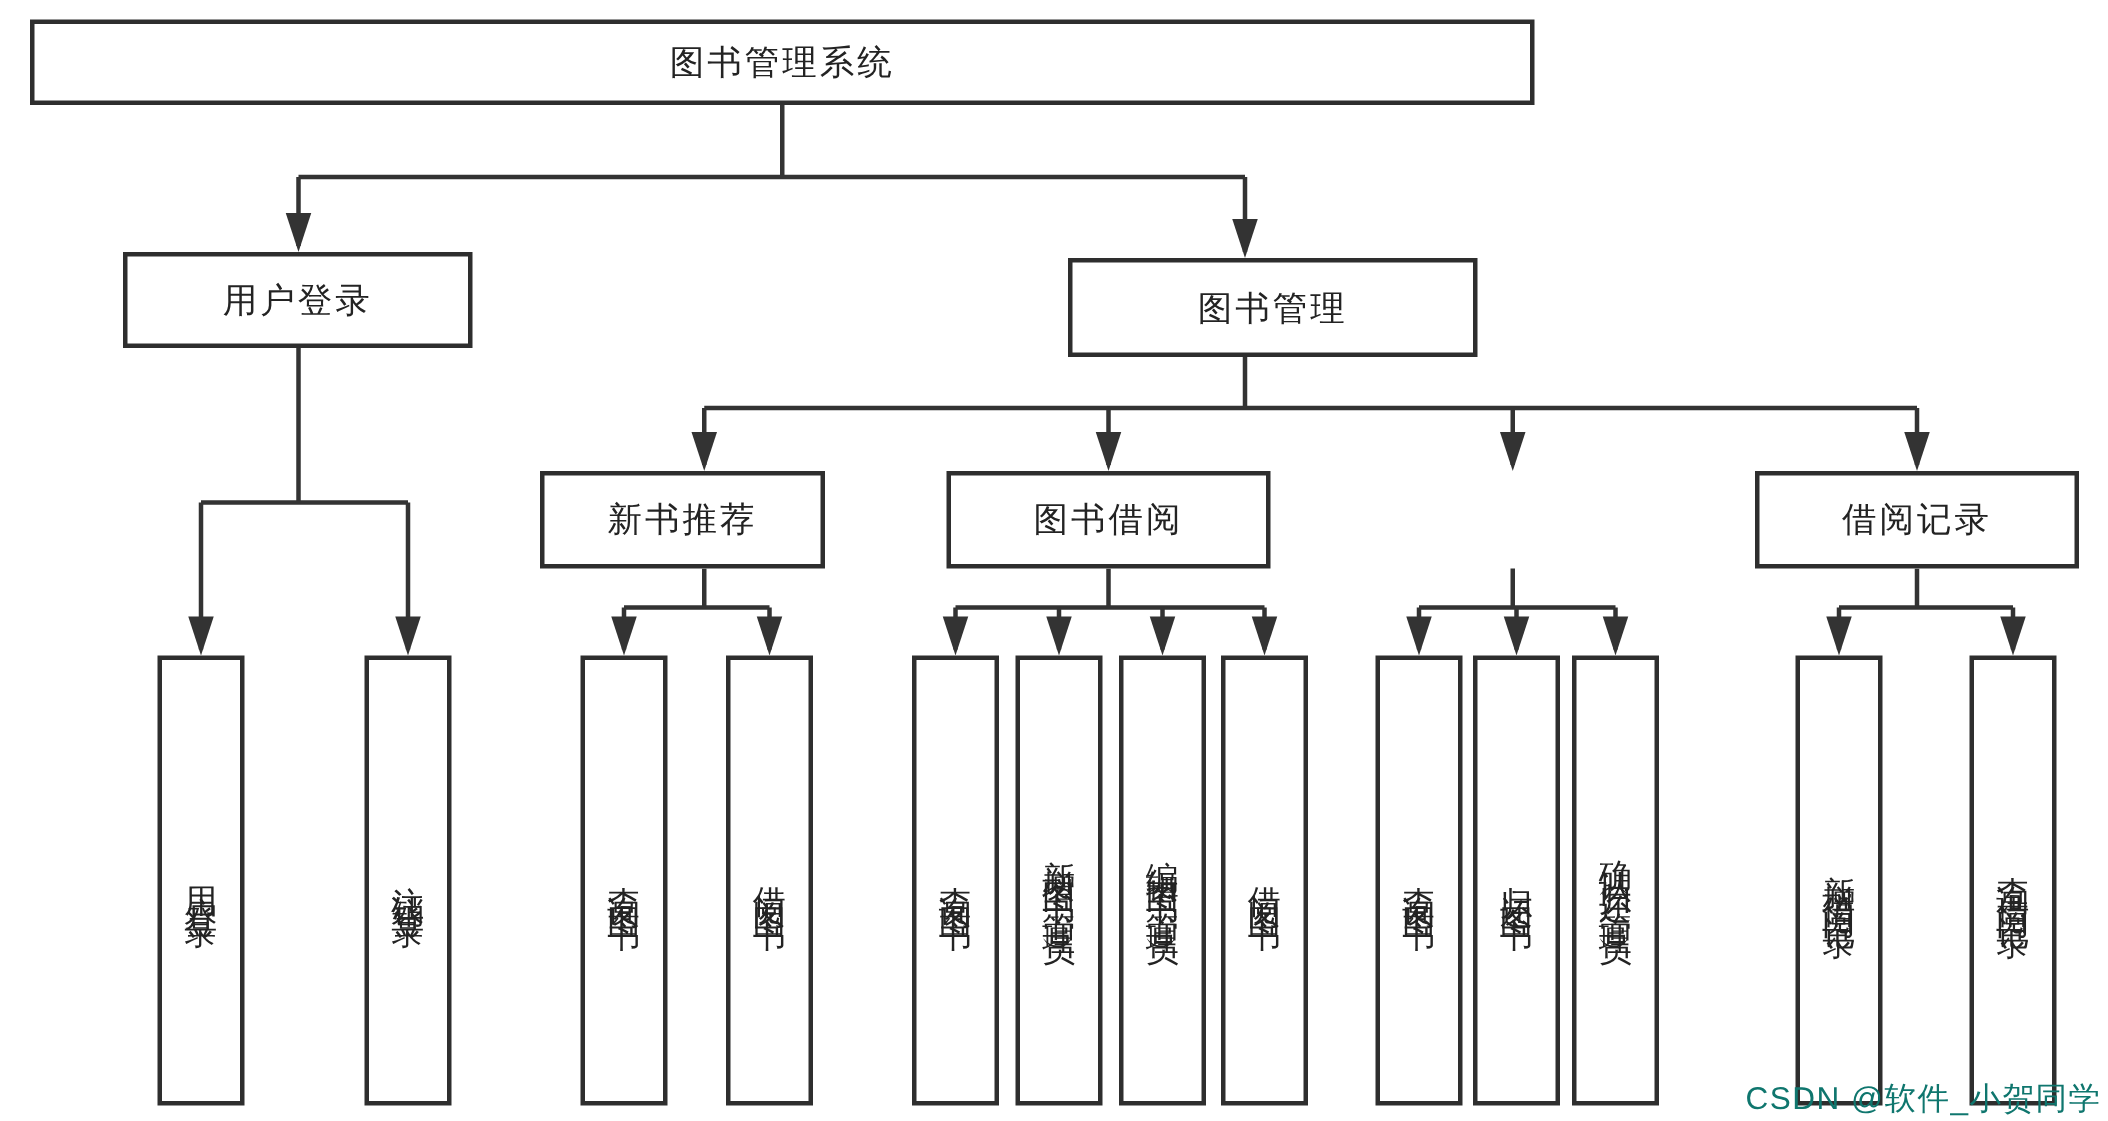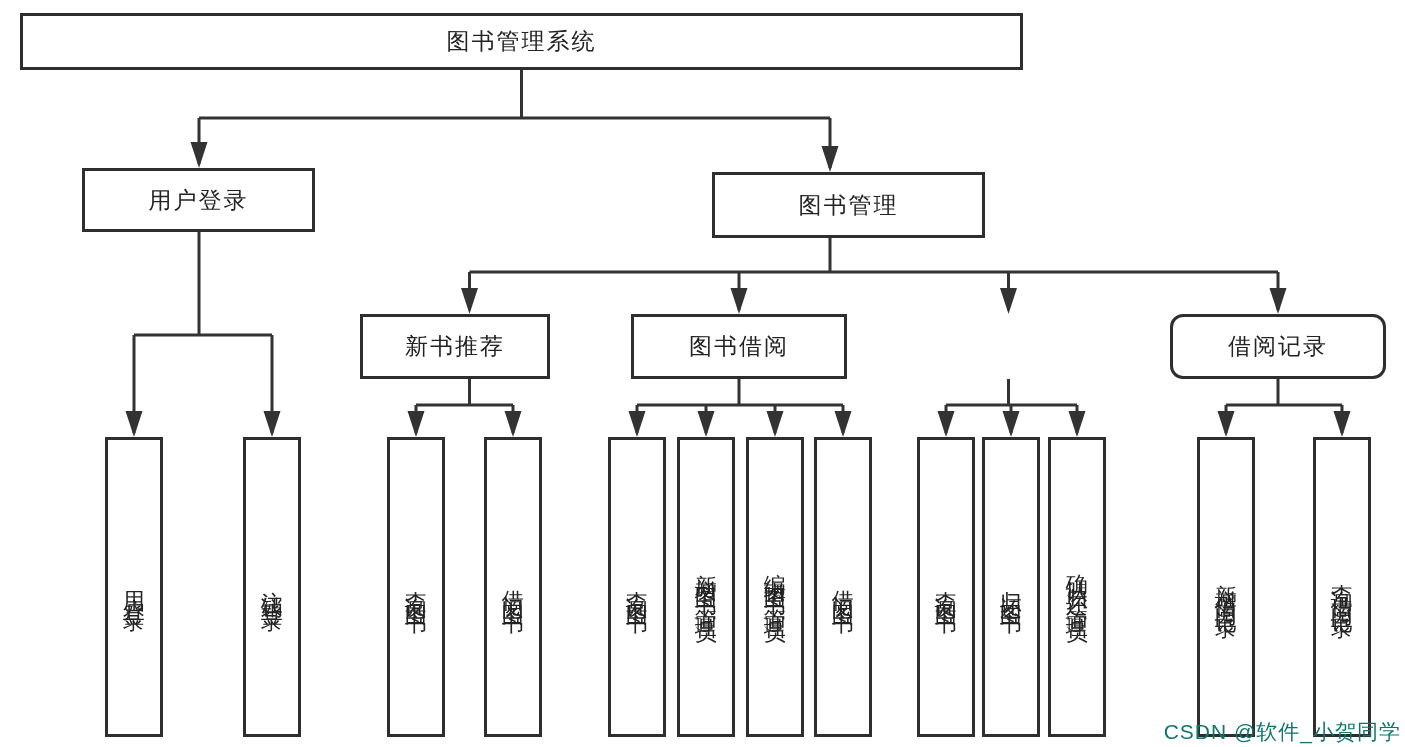--- a/index.html
+++ b/index.html
@@ -14,21 +14,21 @@
   }
   .hbox{font-size:23px;letter-spacing:2px;}
   .vbox span{writing-mode:vertical-rl;font-size:22px;letter-spacing:7px;line-height:1.25;}
   
   .b-root{left:20px;top:13px;width:1003px;height:57px;}
   .b-l2a{left:82px;top:168px;width:233px;height:64px;}
   .b-l2b{left:712px;top:172px;width:273px;height:66px;}
   .b-l3a{left:360px;top:314px;width:190px;height:65px;}
   .b-l3b{left:631px;top:314px;width:216px;height:65px;}
   .b-l3c{left:900px;top:314px;width:217px;height:65px;}
-  .b-l3d{left:1170px;top:314px;width:216px;height:65px;border-radius:13px;}
+  .b-l3d{left:1170px;top:314px;width:216px;height:65px;}
   .leaf{top:437px;height:300px;width:58px;}
   .b-f1{left:105px;}  .b-f2{left:243px;}  .b-f3{left:387px;}  .b-f4{left:484px;}
   .b-f5{left:608px;}  .b-f6{left:677px;}  .b-f7{left:746px;}  .b-f8{left:814px;}
   .b-f9{left:917px;}  .b-f10{left:982px;} .b-f11{left:1048px;}
   .b-f12{left:1197px;}.b-f13{left:1313px;}
   .watermark{
     position:absolute;right:4px;bottom:1px;font-size:21px;color:#0f766e;
     letter-spacing:1px;white-space:nowrap;
   }
 </style>

